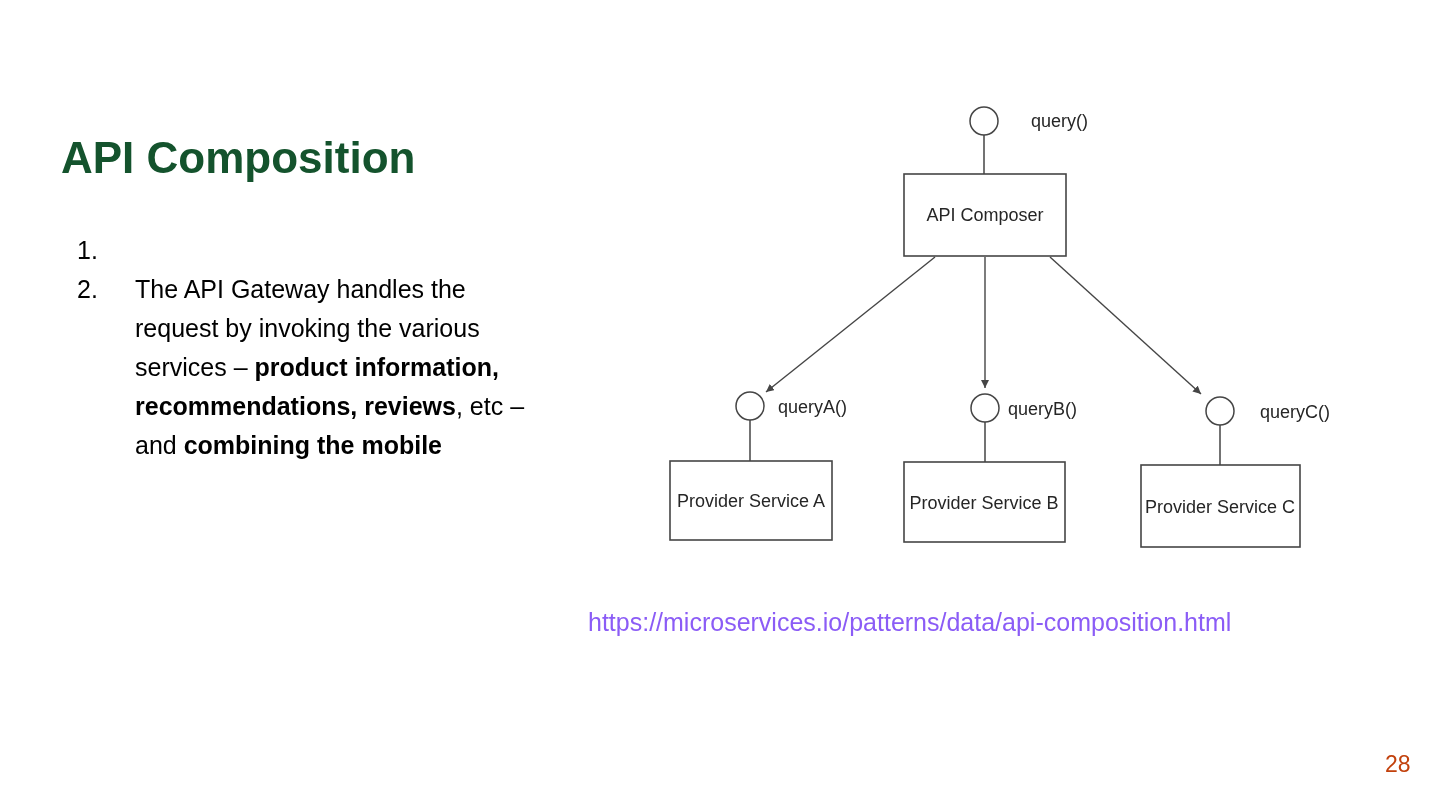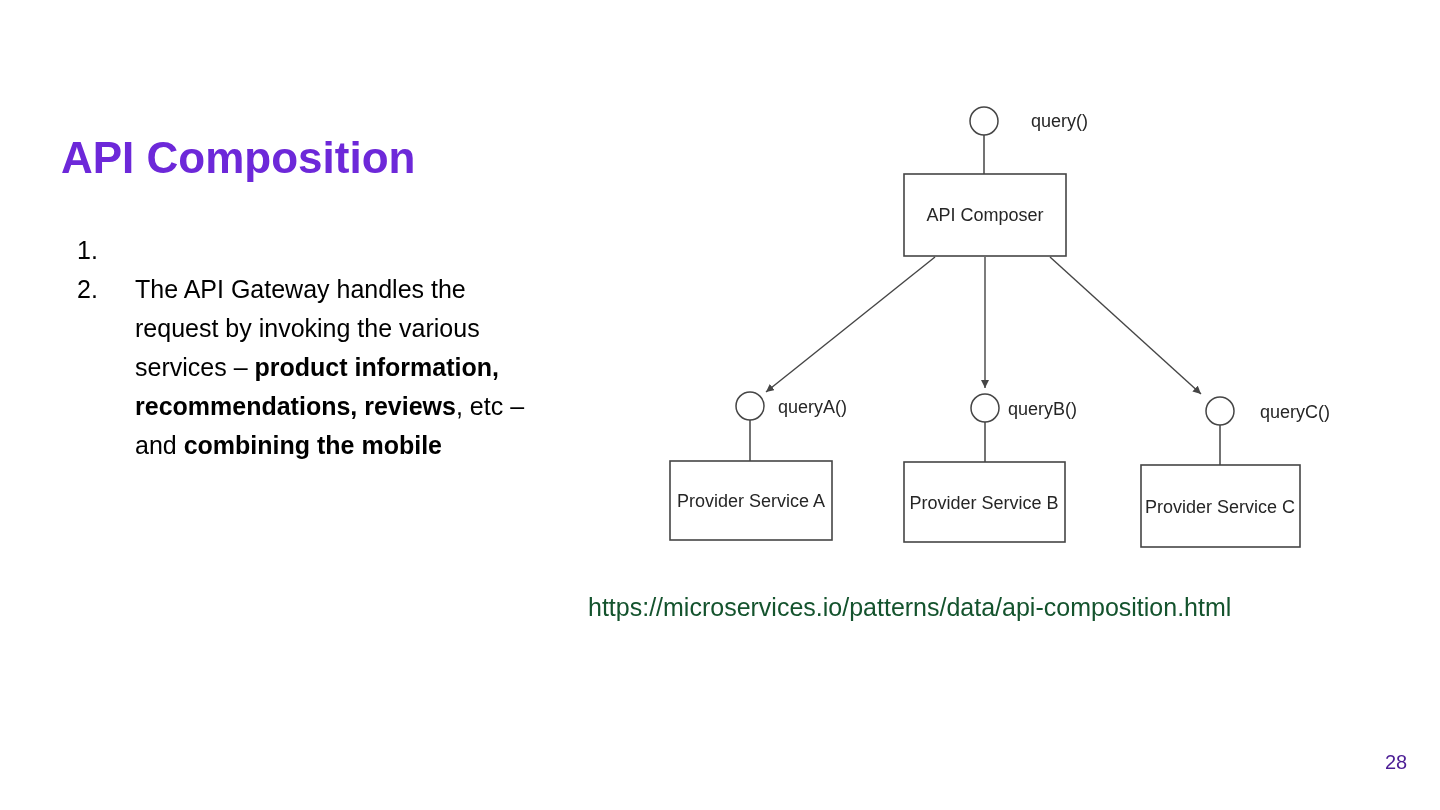--- a/index.html
+++ b/index.html
@@ -14,21 +14,21 @@
     height: 810px;
     background: #ffffff;
     overflow: hidden;
   }
   .title {
     position: absolute;
     left: 61px;
     top: 133px;
     font-size: 44px;
     font-weight: bold;
-    color: #6d28d9;
+    color: #14532d;
     letter-spacing: 0px;
     white-space: nowrap;
   }
   .bullet-list {
     position: absolute;
     left: 77px;
     top: 231px;
     width: 520px;
     font-size: 25px;
     line-height: 39px;
@@ -52,31 +52,31 @@
   .diagram-wrap {
     position: absolute;
     left: 600px;
     top: 80px;
     width: 780px;
     height: 500px;
   }
   .source-url {
     position: absolute;
     left: 588px;
-    top: 593px;
+    top: 608px;
     font-size: 25px;
-    color: #14532d;
+    color: #8b5cf6;
     white-space: nowrap;
   }
   .page-number {
     position: absolute;
     left: 1385px;
     top: 751px;
-    font-size: 20px;
-    color: #4c1d95;
+    font-size: 23px;
+    color: #c2410c;
   }
   svg text {
     font-family: "Liberation Sans", sans-serif;
     font-size: 18px;
     fill: #262626;
   }
 </style>
 </head>
 <body>
 

